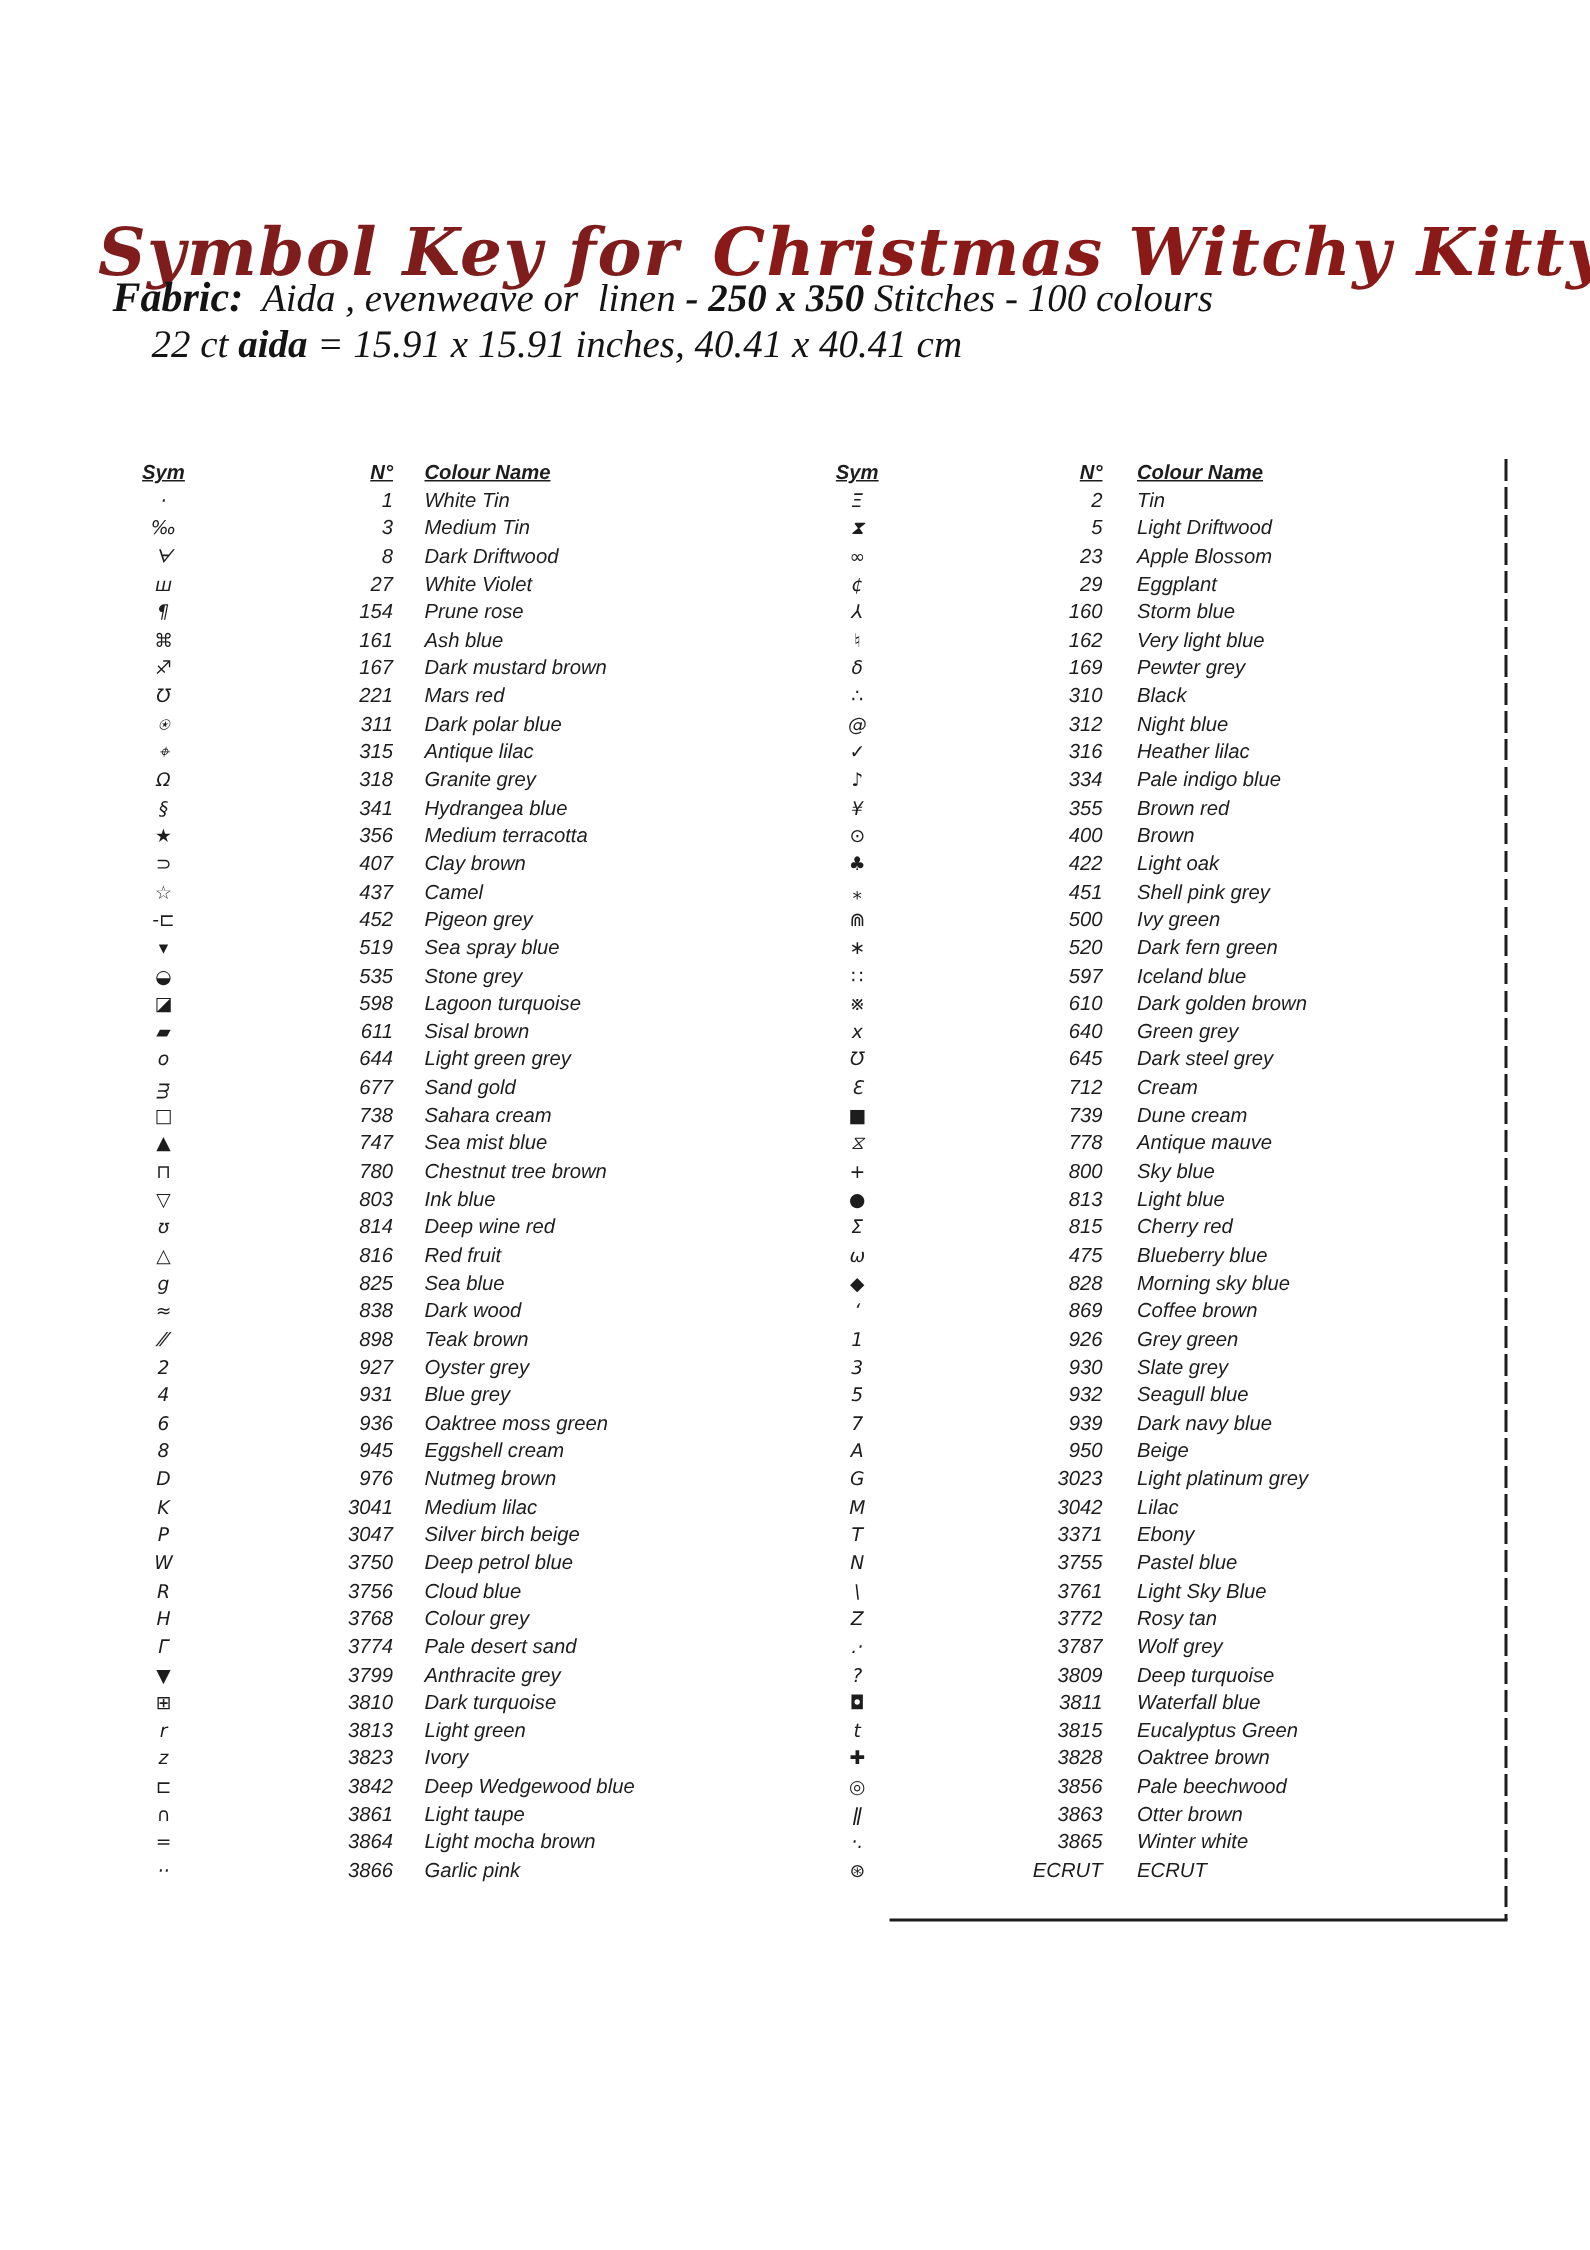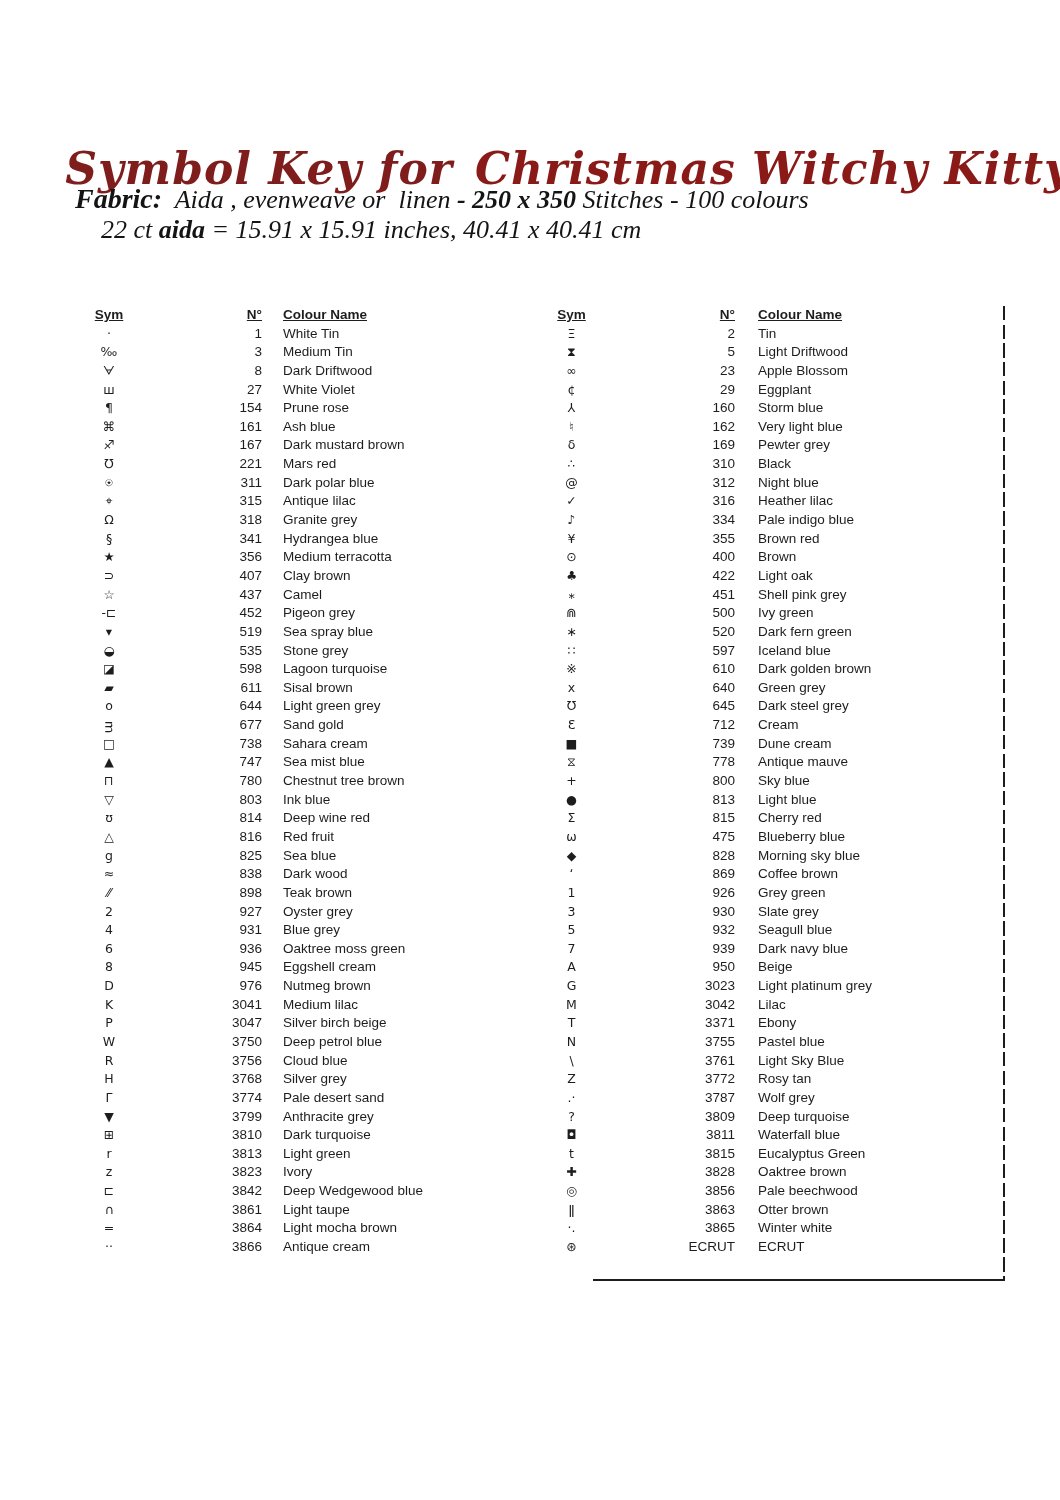--- a/index.html
+++ b/index.html
@@ -23,21 +23,21 @@
     font-family:"Liberation Serif", serif; font-style:italic;
     font-size:26px; color:#141414;
   }
   .fline { height:31px; line-height:31px; white-space:pre; }
   .fb  { font-weight:bold; font-size:28px; }
   .fb2 { font-weight:bold; }
   
   .keytable { position:absolute; top:306px; }
   .kt-left  { left:70px;  }
   .kt-right { left:545px; }
-  .grid { display:grid; grid-auto-rows:18.65px; }
+  .grid { display:grid; grid-auto-rows:18.65px;font-style:italic; }
   .kt-left  .grid { grid-template-columns:78px 114px 255px; }
   .kt-right .grid { grid-template-columns:53px 137px 262px; }
   .grid span { display:block; line-height:18.65px; height:18.65px; overflow:visible; white-space:nowrap; }
   .hdr { font-weight:bold; text-decoration:underline; font-size:13.5px; }
   .c-sym  { text-align:center; font-family:"DejaVu Sans", sans-serif; font-size:12.5px; }
   .c-num  { text-align:right;  font-size:13.5px; }
   .c-name { text-align:left;   font-size:13.5px; }
   .kt-left  .c-name { padding-left:21px; }
   .kt-right .c-name { padding-left:23px; }
   .hdr.c-sym { font-family:"Liberation Sans", sans-serif; font-size:13.5px; }
@@ -235,21 +235,21 @@
         <span class="c-sym">W</span>
         <span class="c-num">3750</span>
         <span class="c-name">Deep petrol blue</span>
 
         <span class="c-sym">R</span>
         <span class="c-num">3756</span>
         <span class="c-name">Cloud blue</span>
 
         <span class="c-sym">H</span>
         <span class="c-num">3768</span>
-        <span class="c-name">Silver grey</span>
+        <span class="c-name">Colour grey</span>
 
         <span class="c-sym">Γ</span>
         <span class="c-num">3774</span>
         <span class="c-name">Pale desert sand</span>
 
         <span class="c-sym">▼</span>
         <span class="c-num">3799</span>
         <span class="c-name">Anthracite grey</span>
 
         <span class="c-sym">⊞</span>
@@ -271,21 +271,21 @@
         <span class="c-sym">∩</span>
         <span class="c-num">3861</span>
         <span class="c-name">Light taupe</span>
 
         <span class="c-sym">=</span>
         <span class="c-num">3864</span>
         <span class="c-name">Light mocha brown</span>
 
         <span class="c-sym">··</span>
         <span class="c-num">3866</span>
-        <span class="c-name">Antique cream</span>
+        <span class="c-name">Garlic pink</span>
       </div>
   </div>
 
   <div class="keytable kt-right">
     <div class="grid">
       <span class="hdr c-sym">Sym</span>
       <span class="hdr c-num">N°</span>
       <span class="hdr c-name">Colour Name</span>
 
         <span class="c-sym">Ξ</span>

